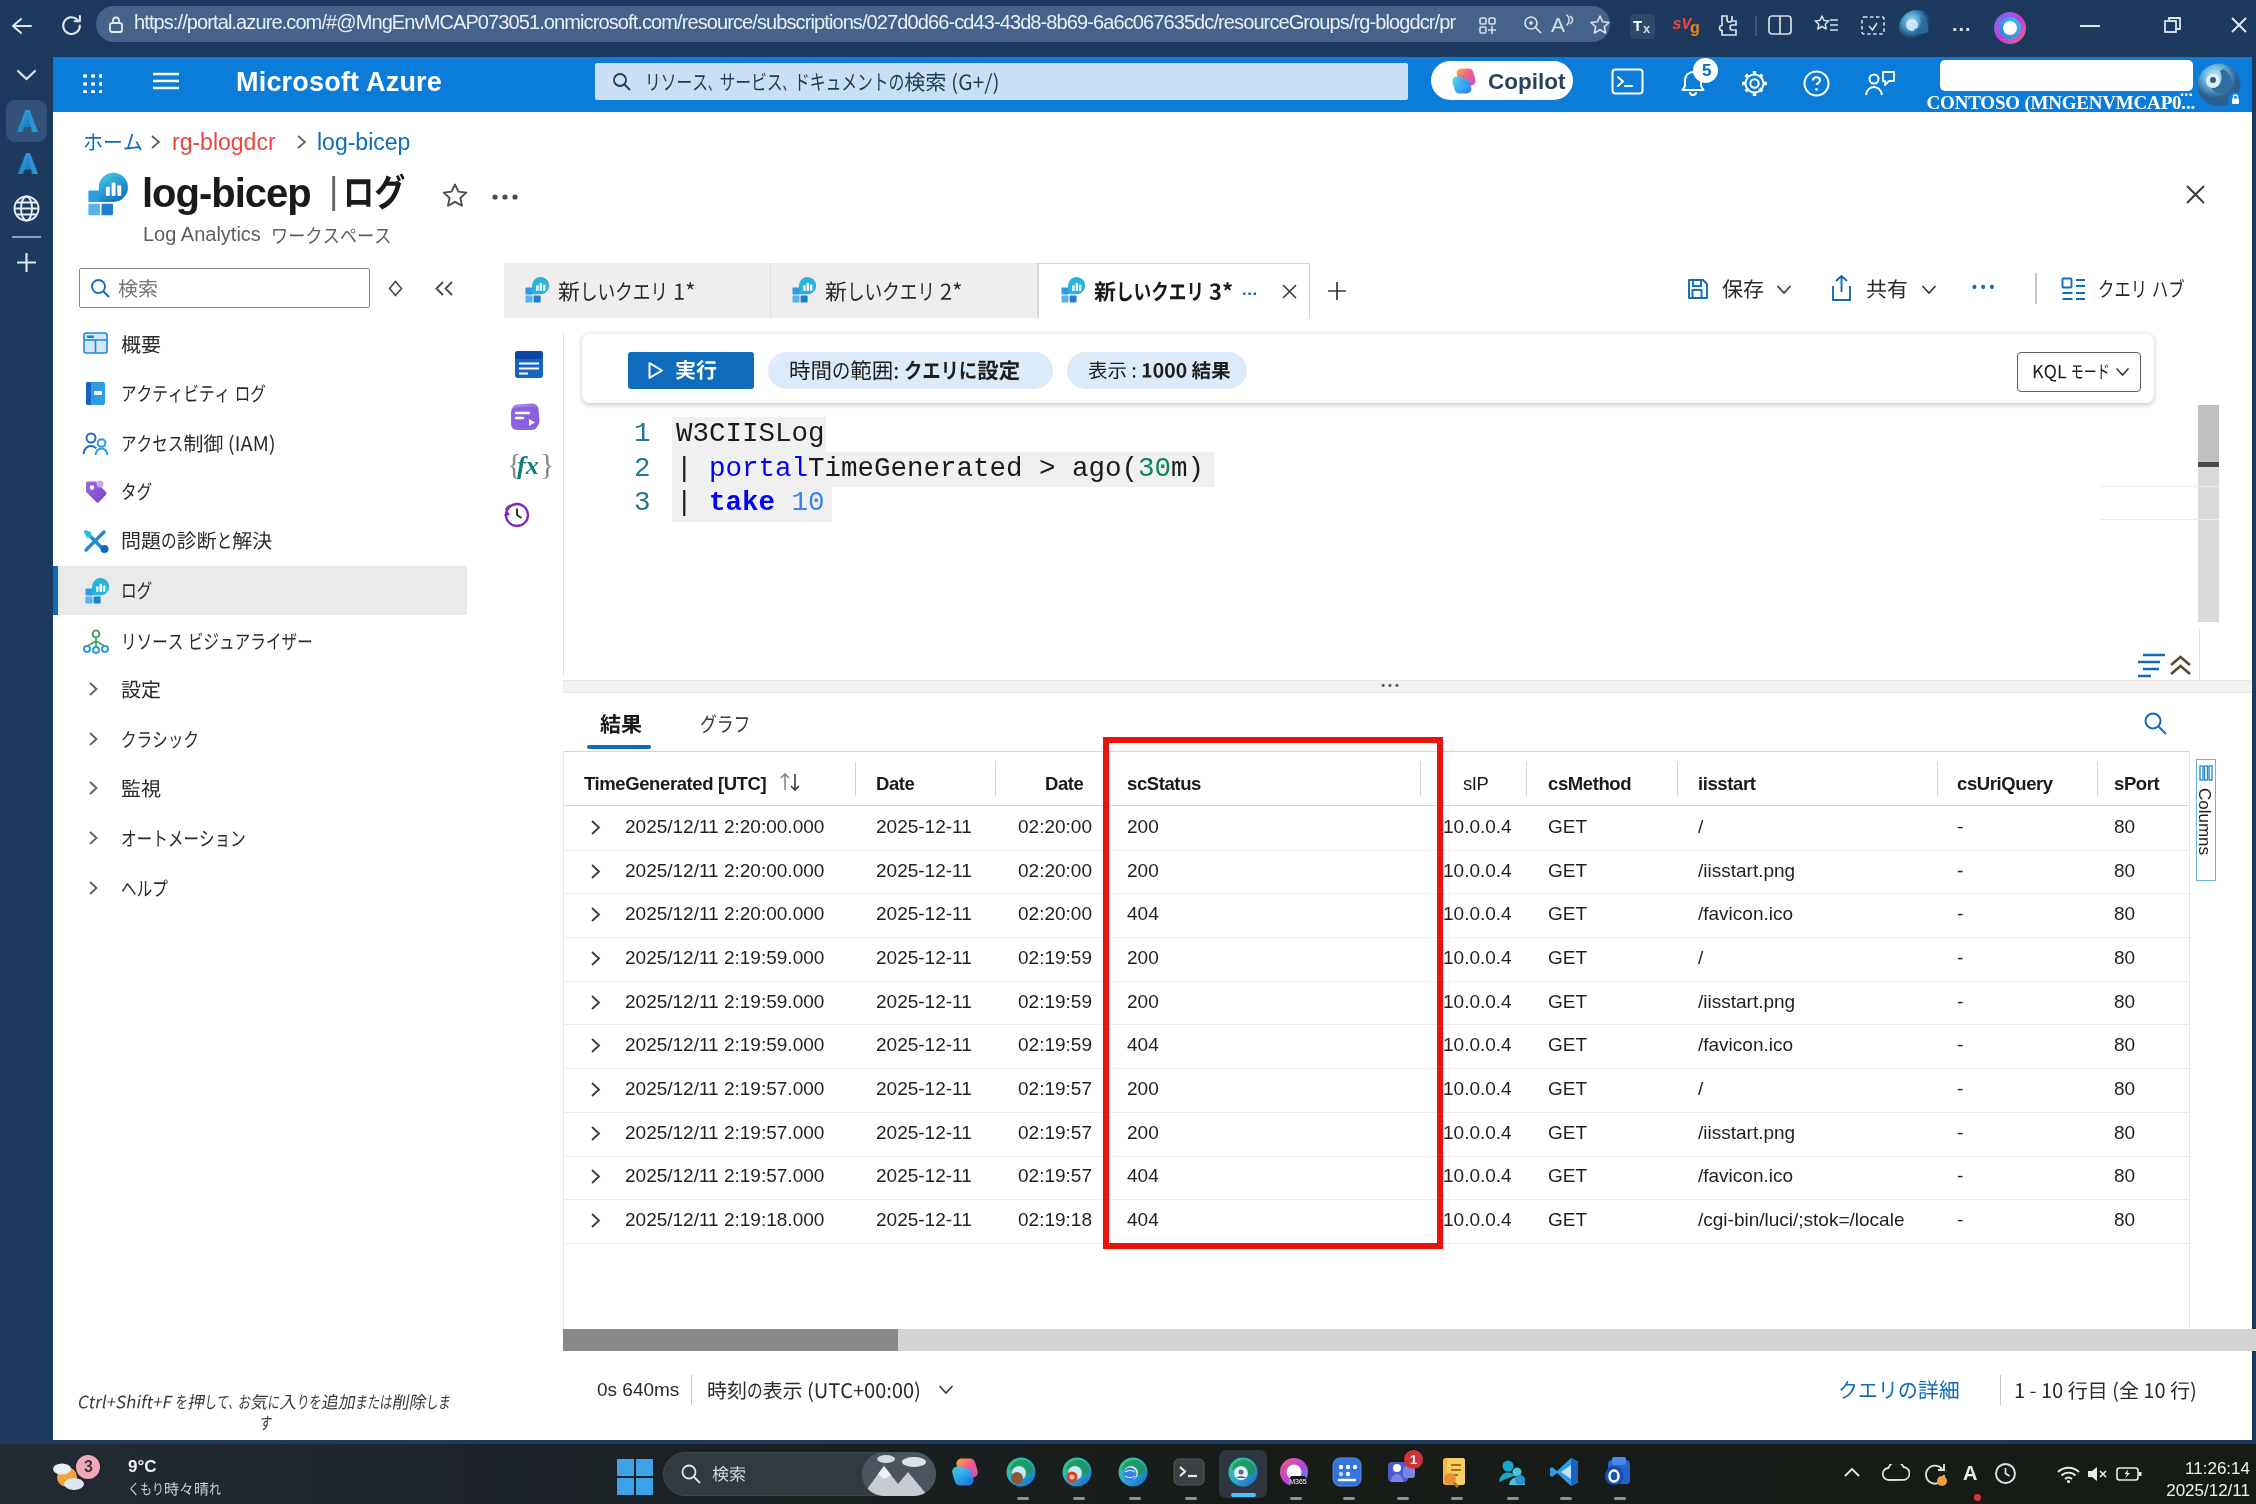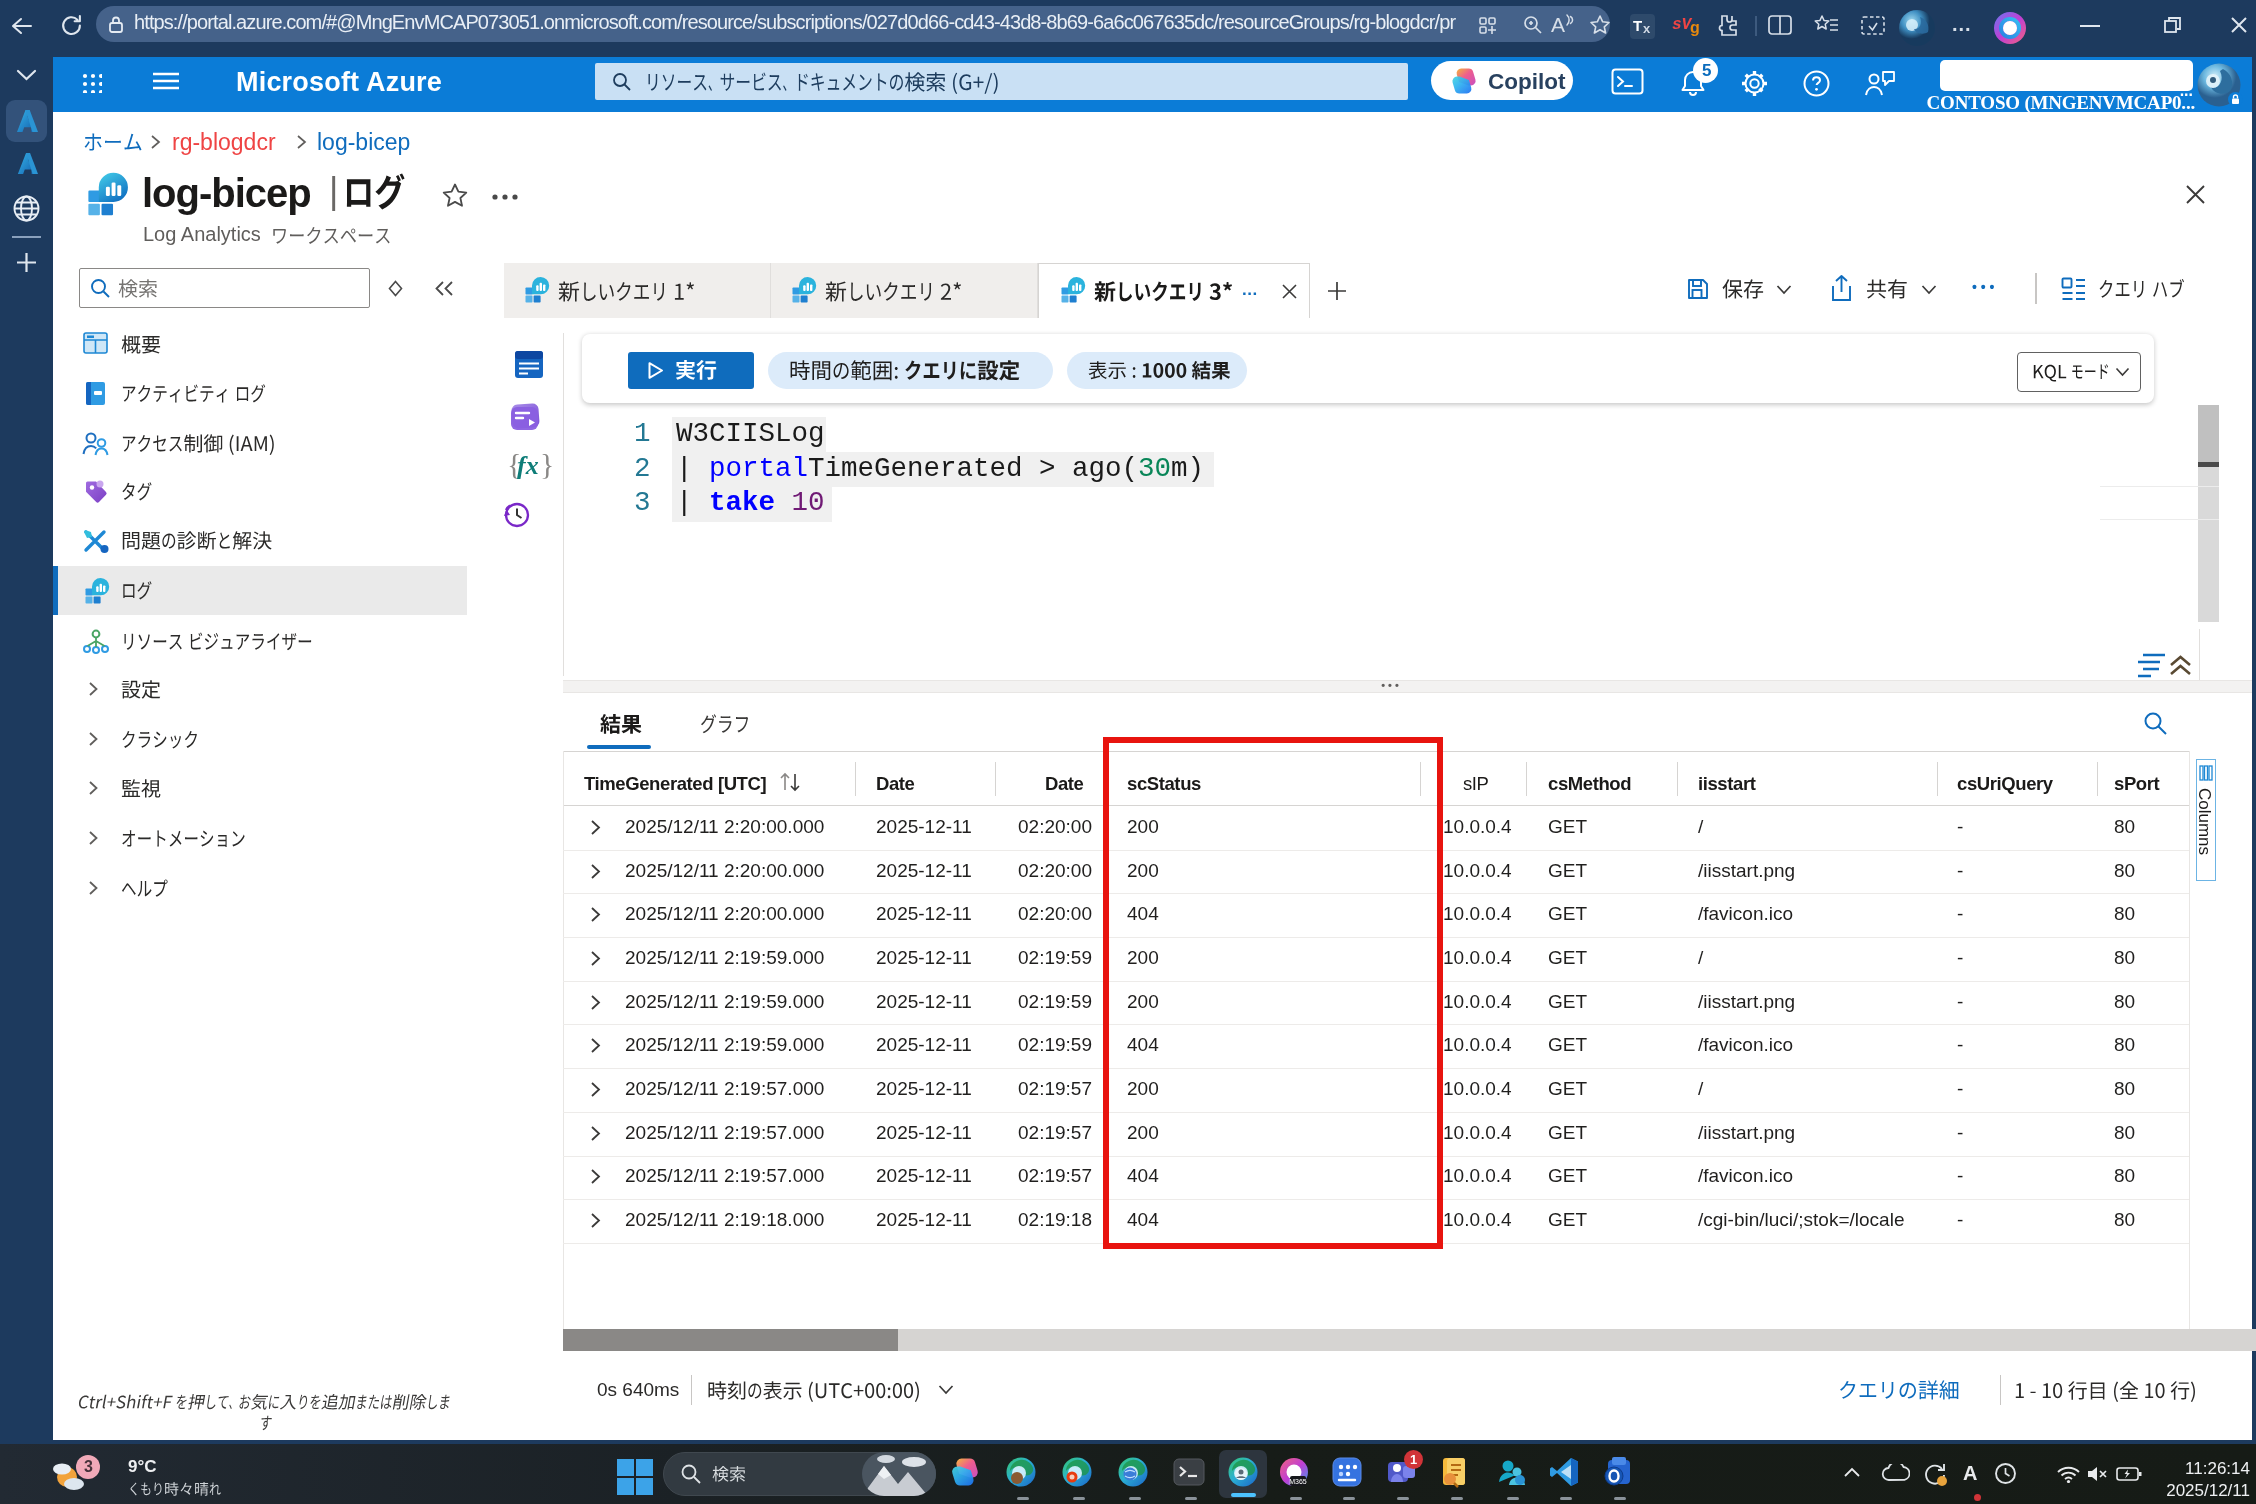--- a/index.html
+++ b/index.html
@@ -518,21 +518,21 @@
 <div style="position:absolute;left:676px;top:414px;font-family:'Liberation Mono',sans-serif;font-size:27.5px;font-weight:400;color:#1a1a1a;white-space:pre;line-height:40px;">W3CIISLog</div>
 <div style="position:absolute;left:676px;top:449px;font-family:'Liberation Mono',sans-serif;font-size:27.5px;font-weight:400;color:#1a1a1a;white-space:pre;line-height:40px;">|</div>
 <div style="position:absolute;left:709.0px;top:449px;font-family:'Liberation Mono',sans-serif;font-size:27.5px;font-weight:400;color:#0000ff;white-space:pre;line-height:40px;">portal</div>
 <div style="position:absolute;left:808.0px;top:449px;font-family:'Liberation Mono',sans-serif;font-size:27.5px;font-weight:400;color:#1a1a1a;white-space:pre;line-height:40px;">TimeGenerated</div>
 <div style="position:absolute;left:1039.0px;top:449px;font-family:'Liberation Mono',sans-serif;font-size:27.5px;font-weight:400;color:#1a1a1a;white-space:pre;line-height:40px;">&gt;</div>
 <div style="position:absolute;left:1072.0px;top:449px;font-family:'Liberation Mono',sans-serif;font-size:27.5px;font-weight:400;color:#1a1a1a;white-space:pre;line-height:40px;">ago(</div>
 <div style="position:absolute;left:1138.0px;top:449px;font-family:'Liberation Mono',sans-serif;font-size:27.5px;font-weight:400;color:#098658;white-space:pre;line-height:40px;">30</div>
 <div style="position:absolute;left:1171.0px;top:449px;font-family:'Liberation Mono',sans-serif;font-size:27.5px;font-weight:400;color:#1a1a1a;white-space:pre;line-height:40px;">m)</div>
 <div style="position:absolute;left:676px;top:483px;font-family:'Liberation Mono',sans-serif;font-size:27.5px;font-weight:400;color:#1a1a1a;white-space:pre;line-height:40px;">|</div>
 <div style="position:absolute;left:709.0px;top:483px;font-family:'Liberation Mono',sans-serif;font-size:27.5px;font-weight:700;color:#0000ff;white-space:pre;line-height:40px;">take</div>
-<div style="position:absolute;left:791.5px;top:483px;font-family:'Liberation Mono',sans-serif;font-size:27.5px;font-weight:400;color:#701a75;white-space:pre;line-height:40px;">10</div>
+<div style="position:absolute;left:791.5px;top:483px;font-family:'Liberation Mono',sans-serif;font-size:27.5px;font-weight:400;color:#3b82f6;white-space:pre;line-height:40px;">10</div>
 <div style="position:absolute;left:2198px;top:405px;width:21px;height:217px;background:#d9d9d9"></div>
 <div style="position:absolute;left:2198px;top:405px;width:21px;height:62px;background:#c0c0c0"></div>
 <div style="position:absolute;left:2198px;top:462px;width:21px;height:5px;background:#4a4a4a"></div>
 <div style="position:absolute;left:2199px;top:629px;width:1px;height:52px;background:#e1dfdd"></div>
 <div style="position:absolute;left:2100px;top:486px;width:119px;height:1px;background:#ececec"></div>
 <div style="position:absolute;left:2100px;top:519px;width:119px;height:1px;background:#ececec"></div>
 <svg style="position:absolute;left:2136px;top:653px;" width="31" height="25" viewBox="0 0 31 25">
       <path d="M7 2h22M2 9h22M7 16h16M2 23h13" stroke="#0f6cbd" stroke-width="2.4"></path>
     </svg>
 <svg style="position:absolute;left:2169px;top:655px;" width="23" height="21" viewBox="0 0 23 21">

